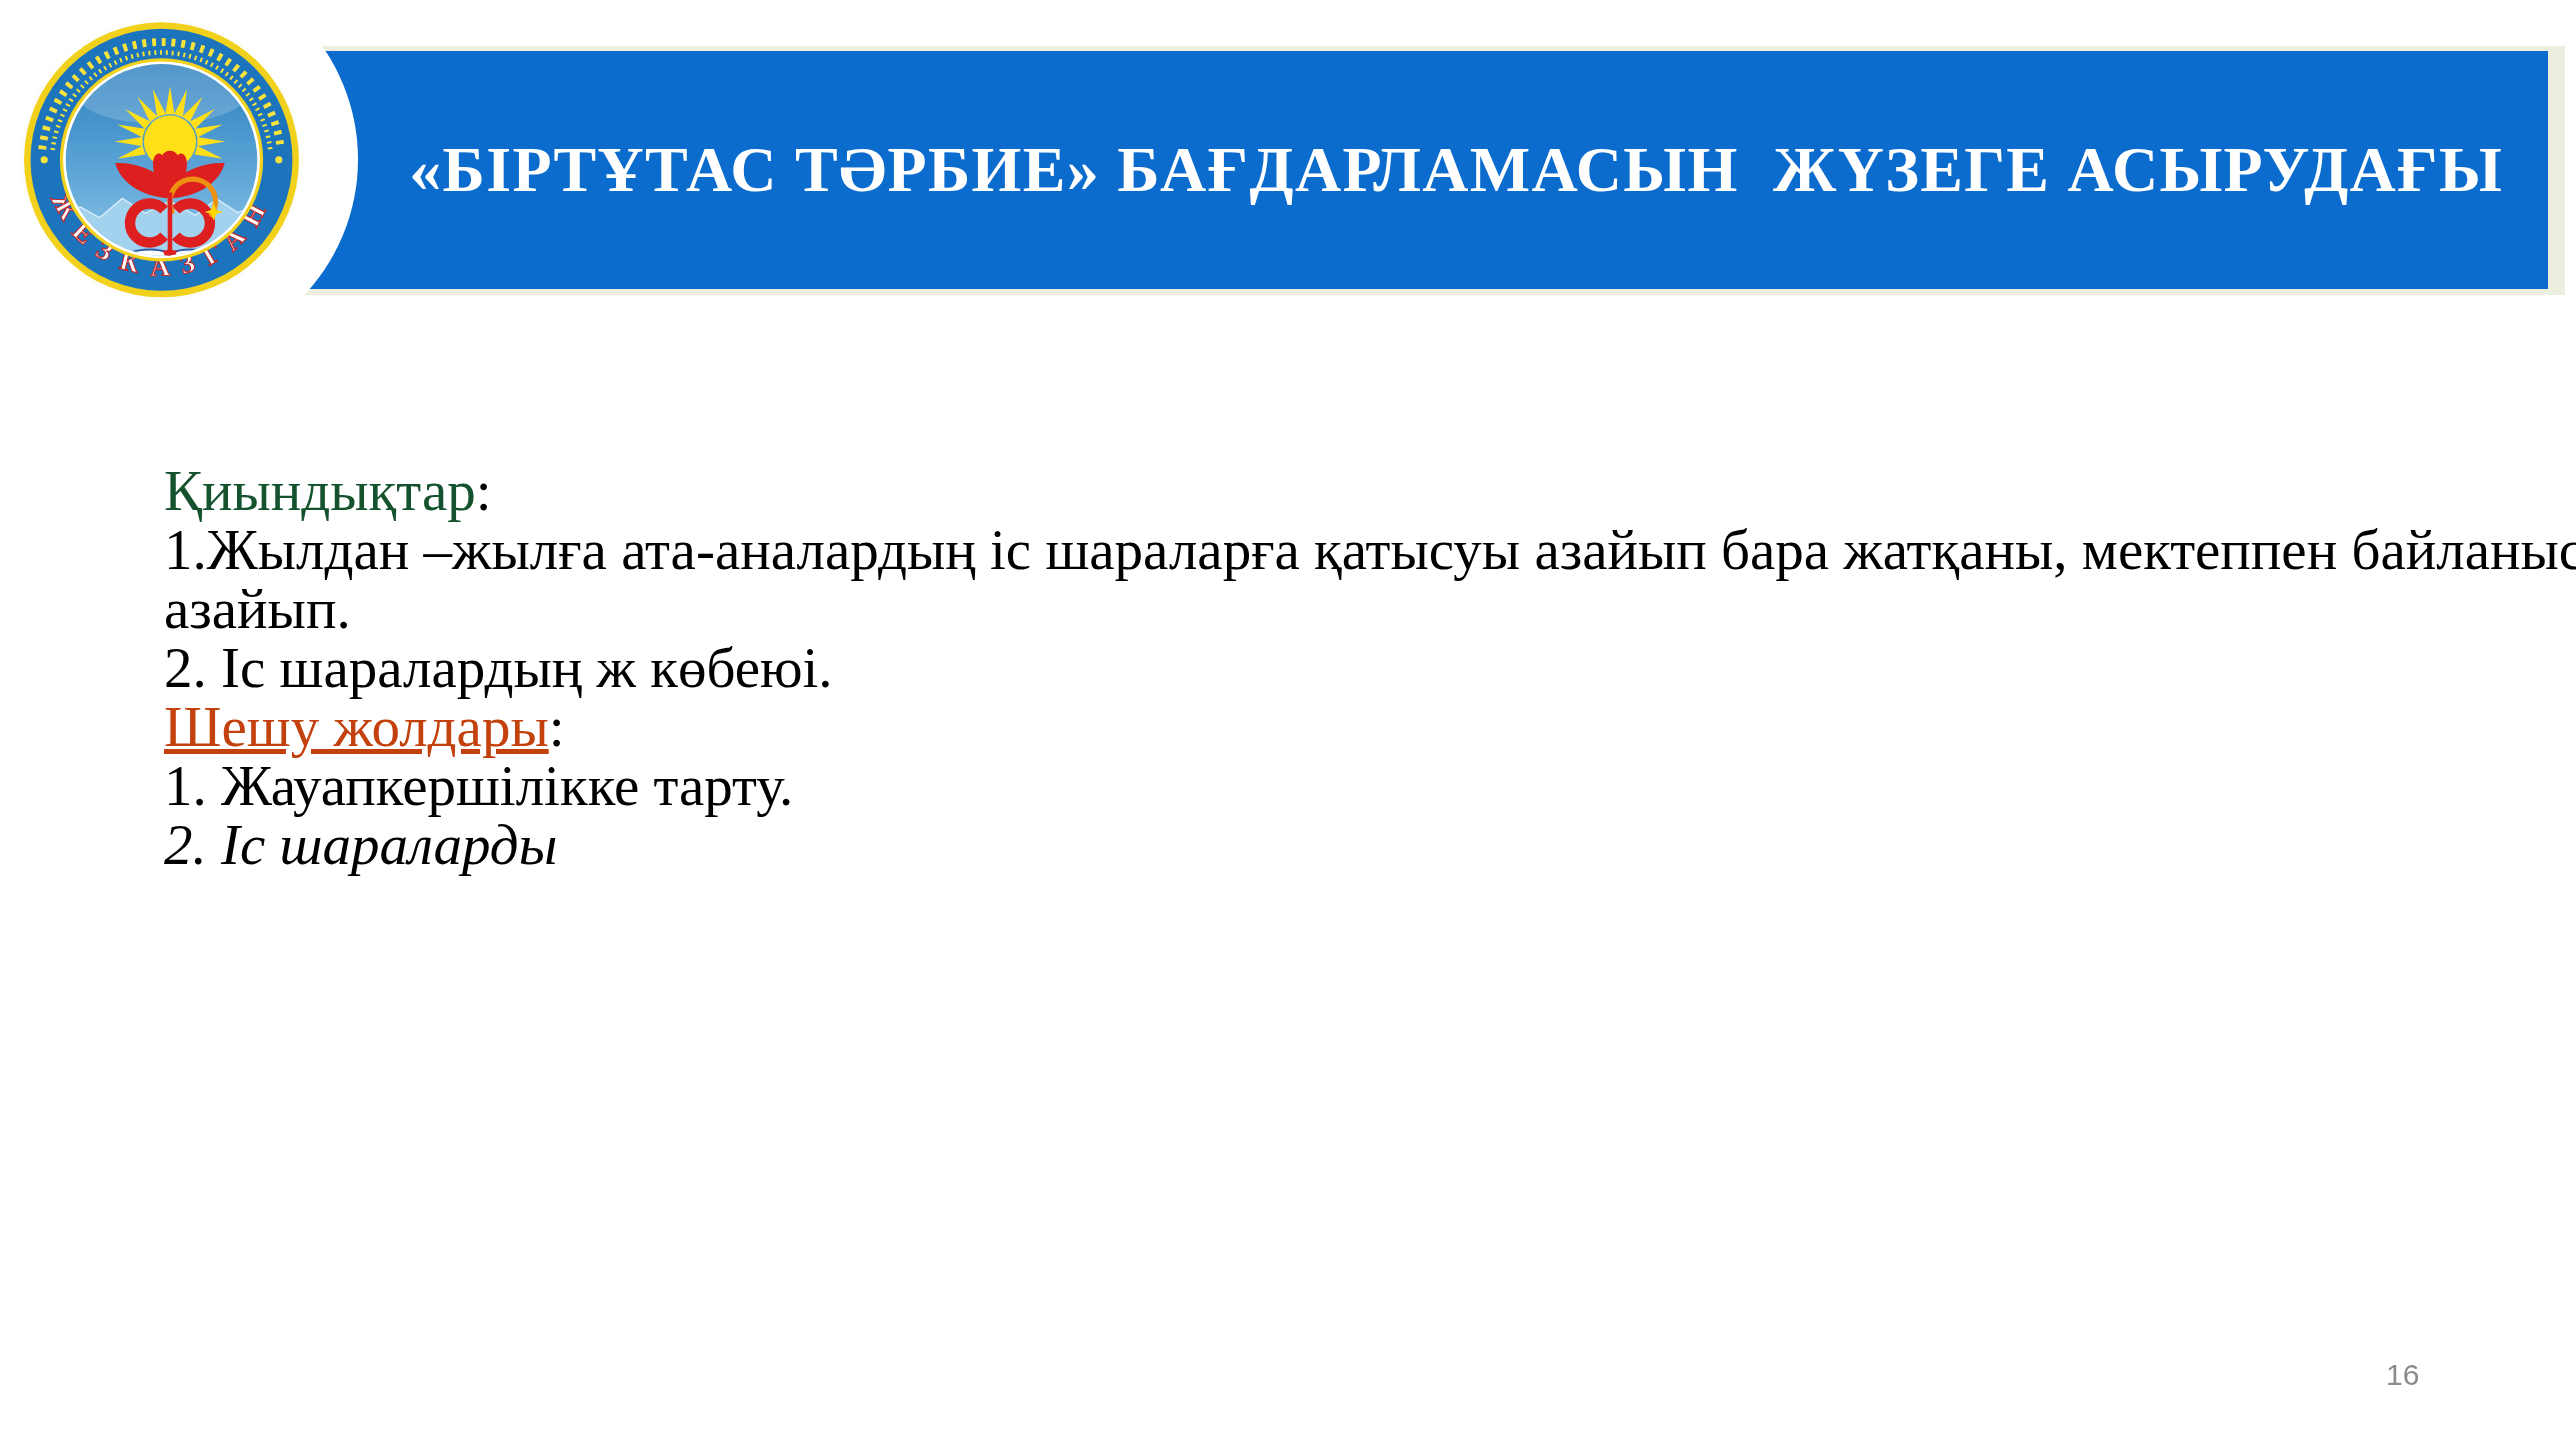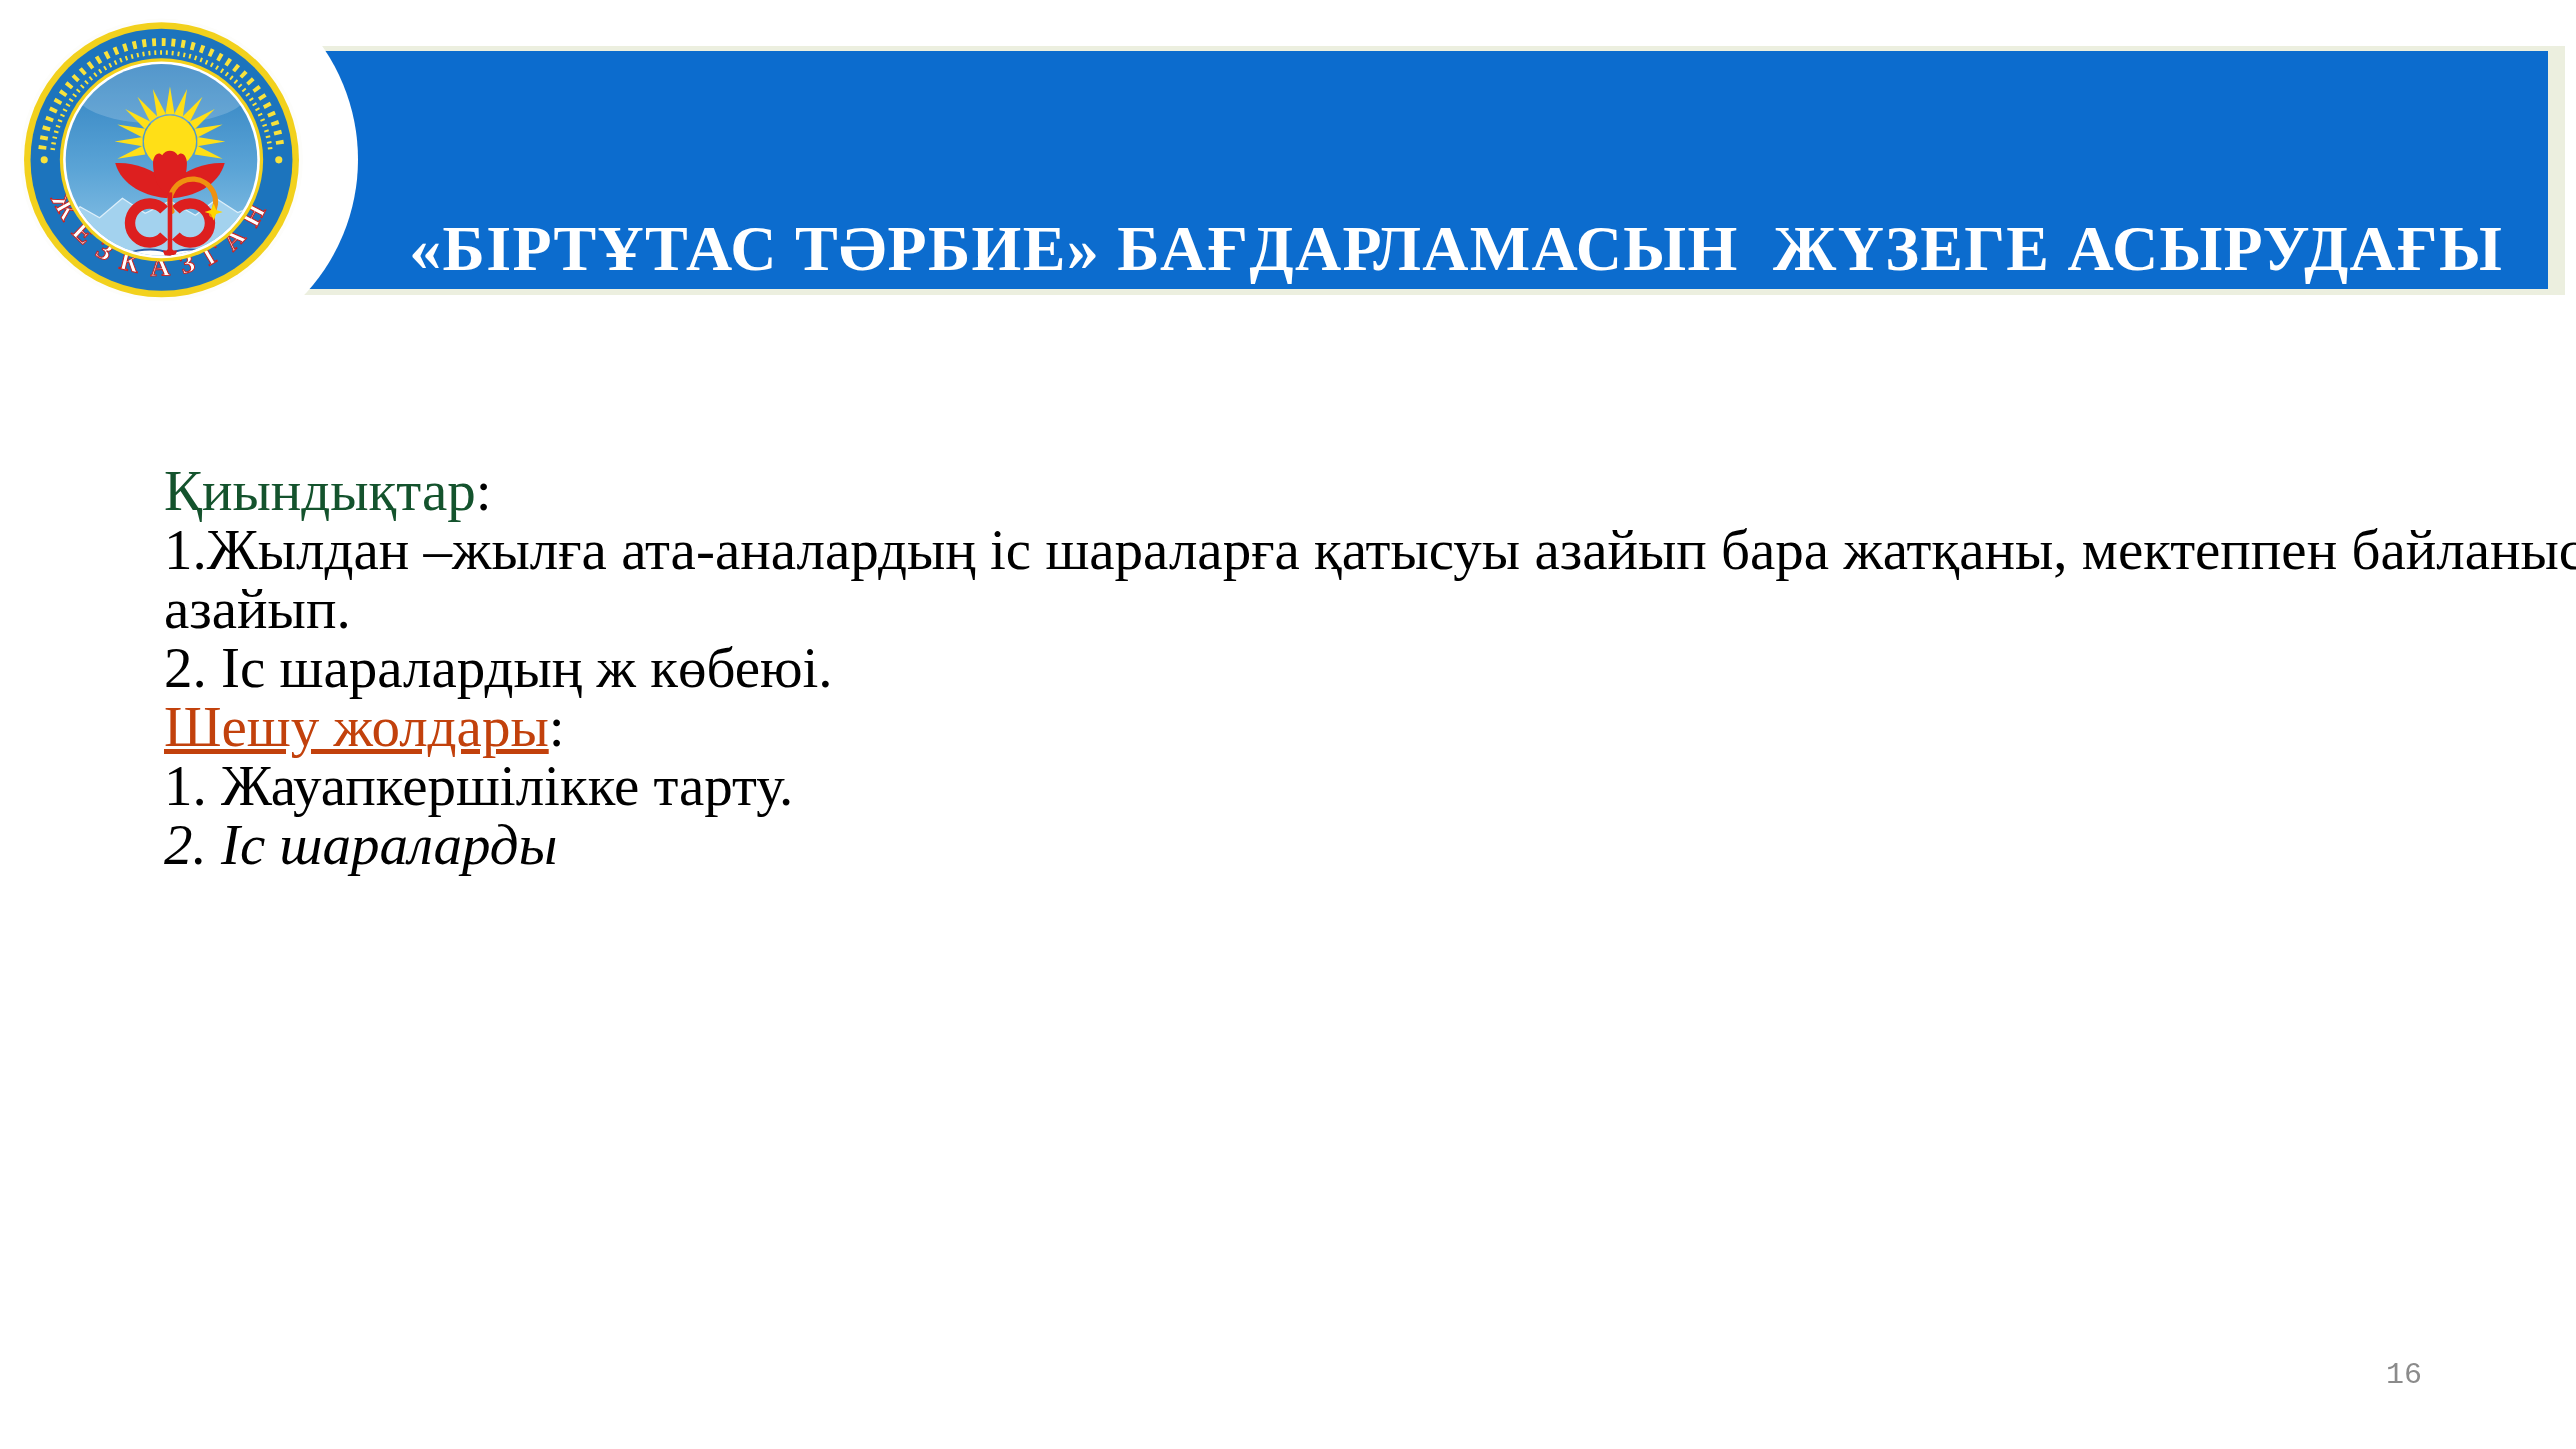--- a/index.html
+++ b/index.html
@@ -12,21 +12,21 @@
   }
   
   .banner-frame{
     position:absolute;left:298px;top:46px;width:2267px;height:249px;
     background:var(--cream,#ecefdf);
     z-index:1;
   }
   .banner-blue{
     position:absolute;left:5.2px;top:5.2px;right:16.7px;bottom:6.4px;
     background:var(--banner-blue,#0c6cce);
-    display:flex;flex-direction:column;justify-content:flex-end;align-items:center;
+    display:flex;flex-direction:column;justify-content:center;align-items:center;
     padding-left:61px;box-sizing:border-box;
   }
   .banner-title{
     color:#ffffff;
     font-weight:bold;
     font-size:64px;
     line-height:80px;
     letter-spacing:1.3px;
     white-space:pre;
     text-align:center;
@@ -45,21 +45,21 @@
   .body-text{
     position:absolute;left:164px;top:461px;
     font-size:57px;line-height:59px;
     color:#000000;
     z-index:1;
   }
   .body-text .line{white-space:pre;}
   
   .page-number{
     position:absolute;left:2386px;top:1358px;
-    font-family:Liberation Mono, monospace;
+    font-family:Liberation Sans, sans-serif;
     font-size:30px;color:#8b8b8b;
     z-index:1;
   }
 </style>
 </head>
 <body>
 
 <div class="slide">
 
   <div class="banner-frame">

